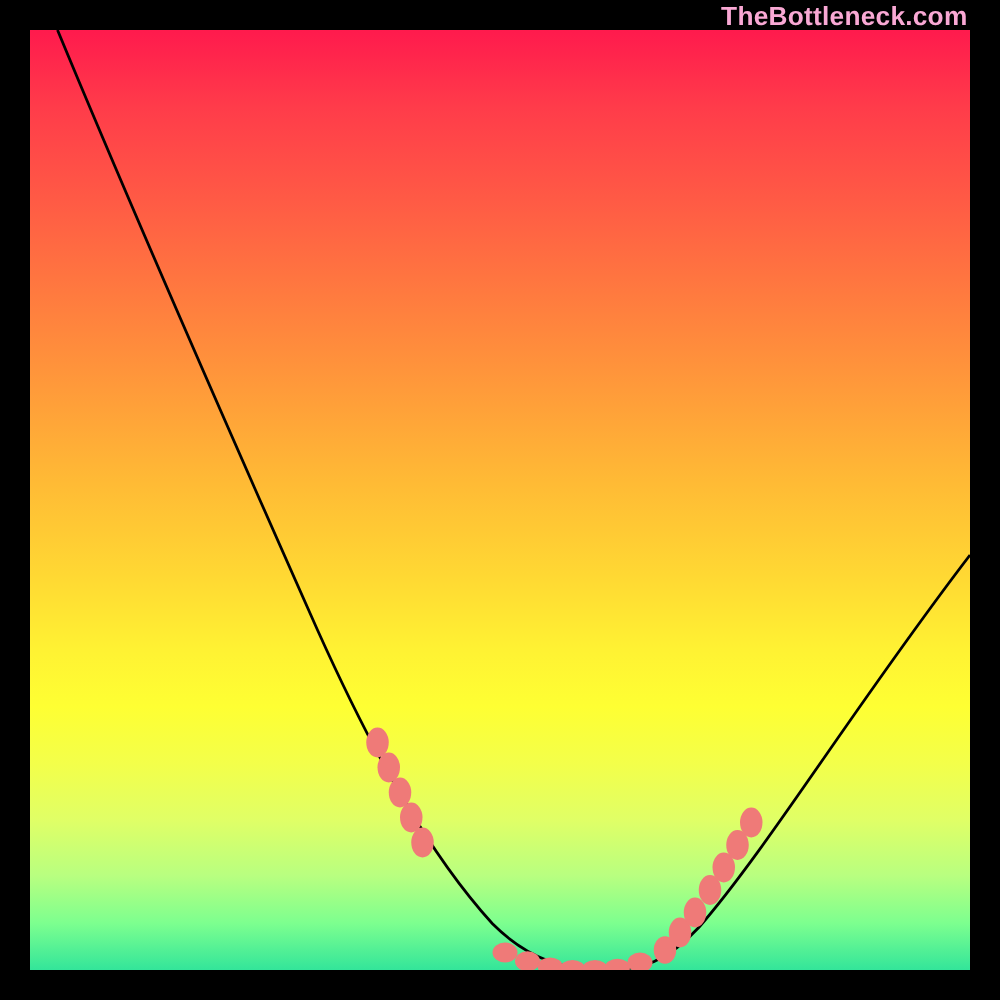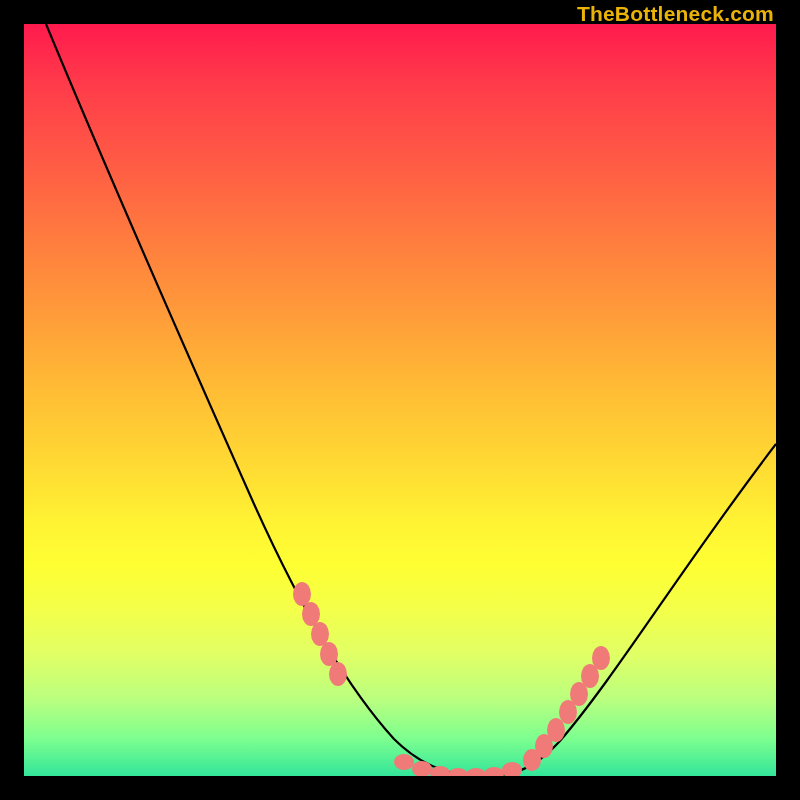--- a/index.html
+++ b/index.html
@@ -48,21 +48,21 @@
     position: absolute;
     left: 0;
     top: 0;
     width: 752px;
     height: 752px;
   }
   .watermark {
     position: absolute;
     top: 2px;
     right: 26px;
-    color: #eab308;
+    color: #f9a8d4;
     font-size: 21px;
     font-weight: 600;
     letter-spacing: 0.2px;
     font-family: Arial, Helvetica, sans-serif;
   }
 </style>
 </head>
 <body>
 
 <div class="frame">

